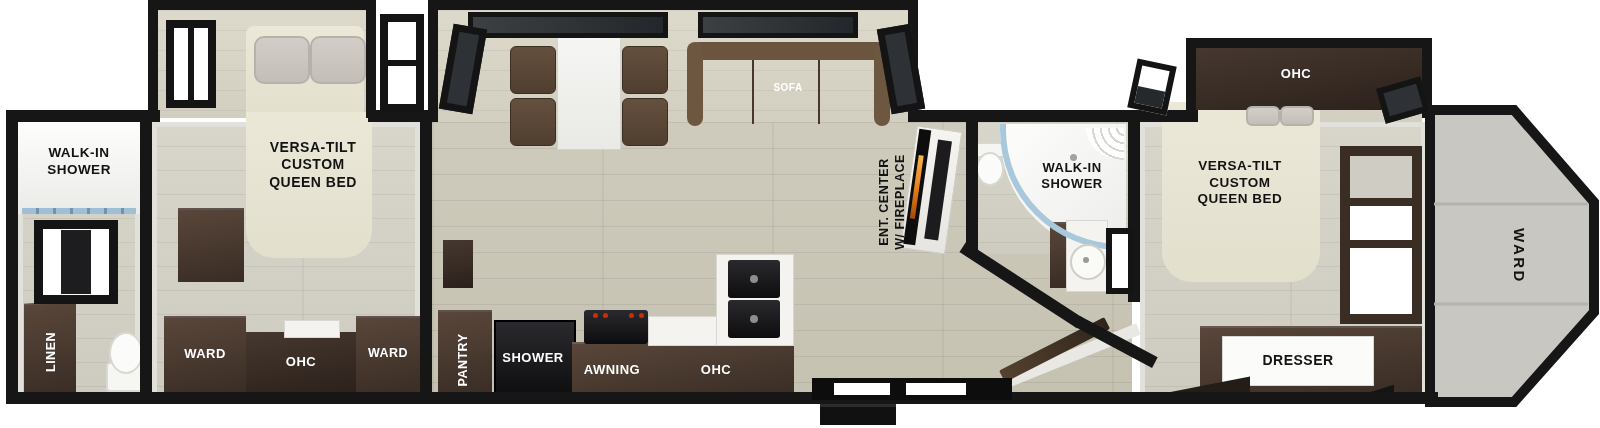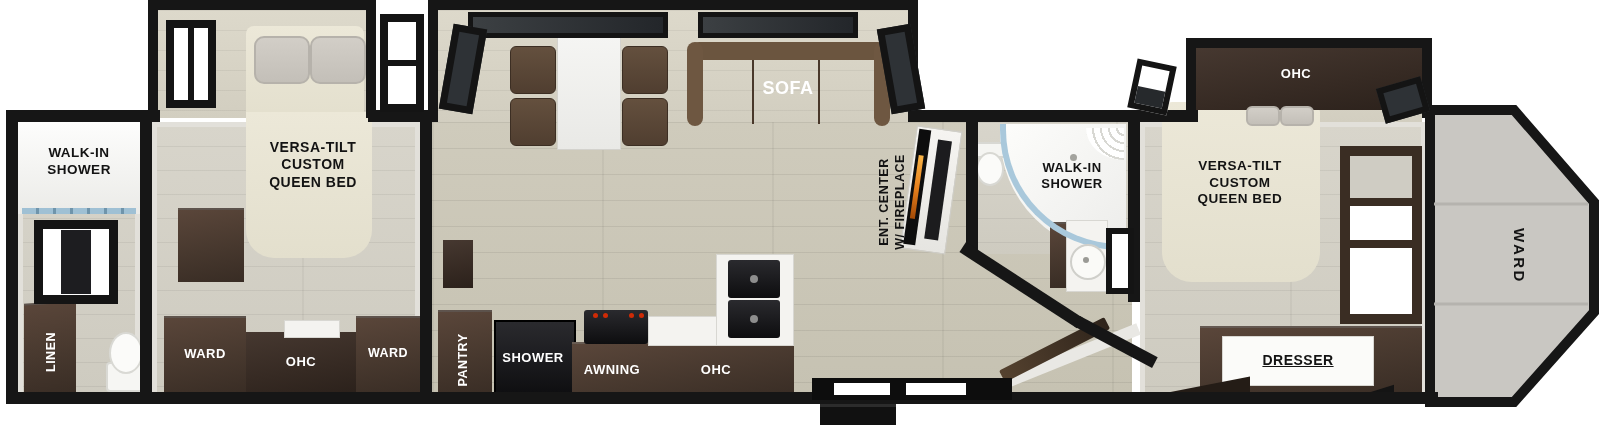--- a/index.html
+++ b/index.html
@@ -105,21 +105,21 @@
     <div class="furn chair" style="left:622px;top:98px;width:44px;height:46px;"></div>
     <div class="furn3" style="left:557px;top:26px;width:62px;height:122px;background:linear-gradient(180deg,#f6f6f4,#e9e9e6);border:1px solid #d3d2cd;"></div>
 
     <div class="furn" style="left:687px;top:40px;width:203px;height:88px;background:linear-gradient(180deg,#61четыре 0,#5b4736,#4e3c2d);border-radius:8px;">
     </div>
     <div class="furn3" style="left:691px;top:42px;width:195px;height:18px;background:#6b553f;border-radius:8px 8px 4px 4px;"></div>
     <div class="furn3" style="left:687px;top:42px;width:16px;height:84px;background:#6e5741;border-radius:8px;"></div>
     <div class="furn3" style="left:874px;top:42px;width:16px;height:84px;background:#6e5741;border-radius:8px;"></div>
     <div class="furn3" style="left:752px;top:60px;width:2px;height:64px;background:#49382a;"></div>
     <div class="furn3" style="left:818px;top:60px;width:2px;height:64px;background:#49382a;"></div>
-    <div class="lbl w" style="left:690px;top:78px;width:196px;height:20px;font-size:18px;">SOFA</div>
+    <div class="lbl w" style="left:690px;top:78px;width:196px;height:20px;font-size:10px;">SOFA</div>
 
     <div class="furn cabdark" style="left:443px;top:240px;width:30px;height:48px;"></div>
   </div>
 
   <div class="sec">
     <div class="furn cab" style="left:438px;top:310px;width:54px;height:86px;"></div>
     <div class="lbl w vrot" style="left:420px;top:351px;width:88px;height:18px;font-size:12.5px;">PANTRY</div>
 
     <div class="furn blackbox" style="left:494px;top:320px;width:78px;height:76px;border:2px solid #000;"></div>
     <div class="lbl w" style="left:494px;top:348px;width:78px;height:20px;">SHOWER</div>
@@ -183,21 +183,21 @@
     <div class="furn3 pillow" style="left:1280px;top:106px;width:30px;height:16px;border-radius:6px;"></div>
     <div class="lbl" style="left:1164px;top:152px;width:152px;height:62px;font-size:13.5px;">VERSA-TILT
 CUSTOM
 QUEEN BED</div>
 
     <div class="furn cabdark" style="left:1196px;top:48px;width:226px;height:62px;"></div>
     <div class="lbl w" style="left:1196px;top:64px;width:200px;height:20px;">OHC</div>
 
     <div class="furn cab" style="left:1200px;top:326px;width:222px;height:68px;"></div>
     <div class="furn3 whitebox" style="left:1222px;top:336px;width:152px;height:50px;background:#fbfbf9;"></div>
-    <div class="lbl" style="left:1224px;top:350px;width:148px;height:22px;font-size:14px;text-decoration:underline;">DRESSER</div>
+    <div class="lbl" style="left:1224px;top:350px;width:148px;height:22px;font-size:14px;">DRESSER</div>
 
     <div class="furn3" style="left:1150px;top:368px;width:100px;height:28px;background:#241c16;clip-path:polygon(0 100%,100% 30%,100% 100%);"></div>
     <div class="furn3" style="left:1358px;top:382px;width:36px;height:14px;background:#141414;clip-path:polygon(0 100%,100% 20%,100% 100%);"></div>
 
     <div class="win" style="left:1340px;top:146px;width:82px;height:178px;border:10px solid #3a2d23;background:#cfccc3;display:flex;flex-direction:column;">
       <div style="height:42px;background:#cfccc3;"></div>
       <div style="height:8px;background:#3a2d23;"></div>
       <div style="height:34px;background:#fff;"></div>
       <div style="height:8px;background:#3a2d23;"></div>
       <div style="flex:1;background:#fff;"></div>

